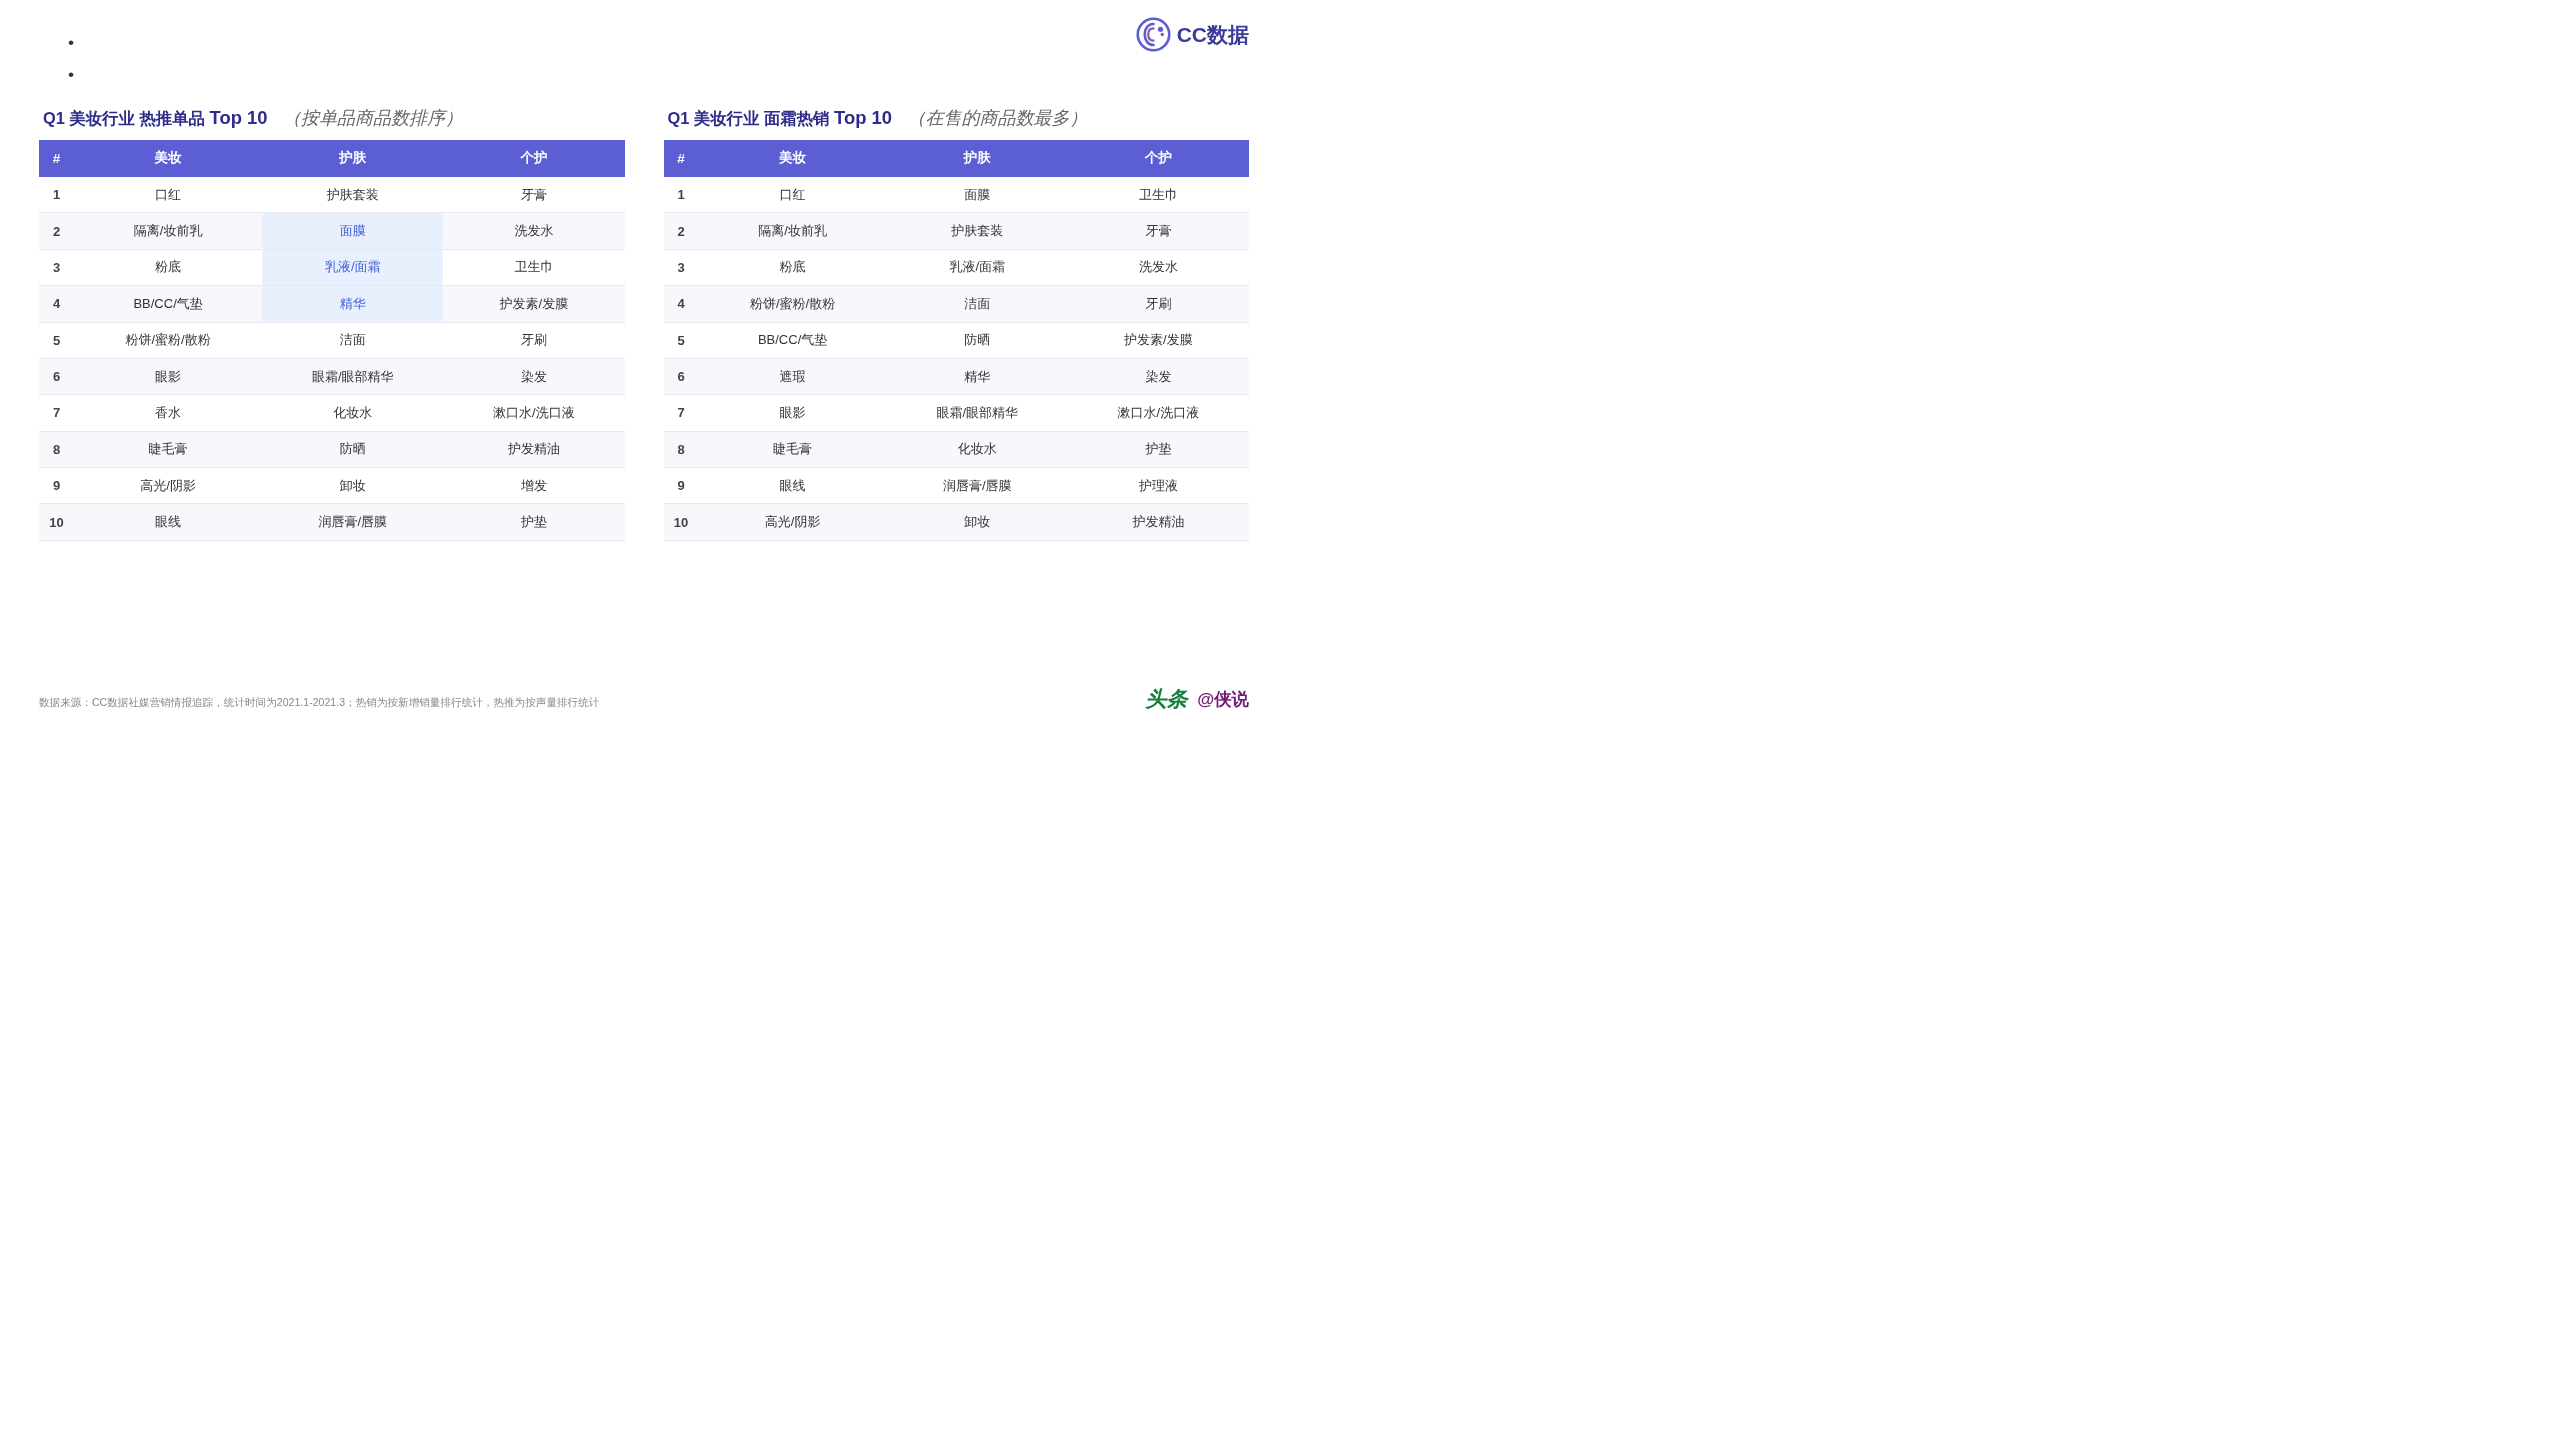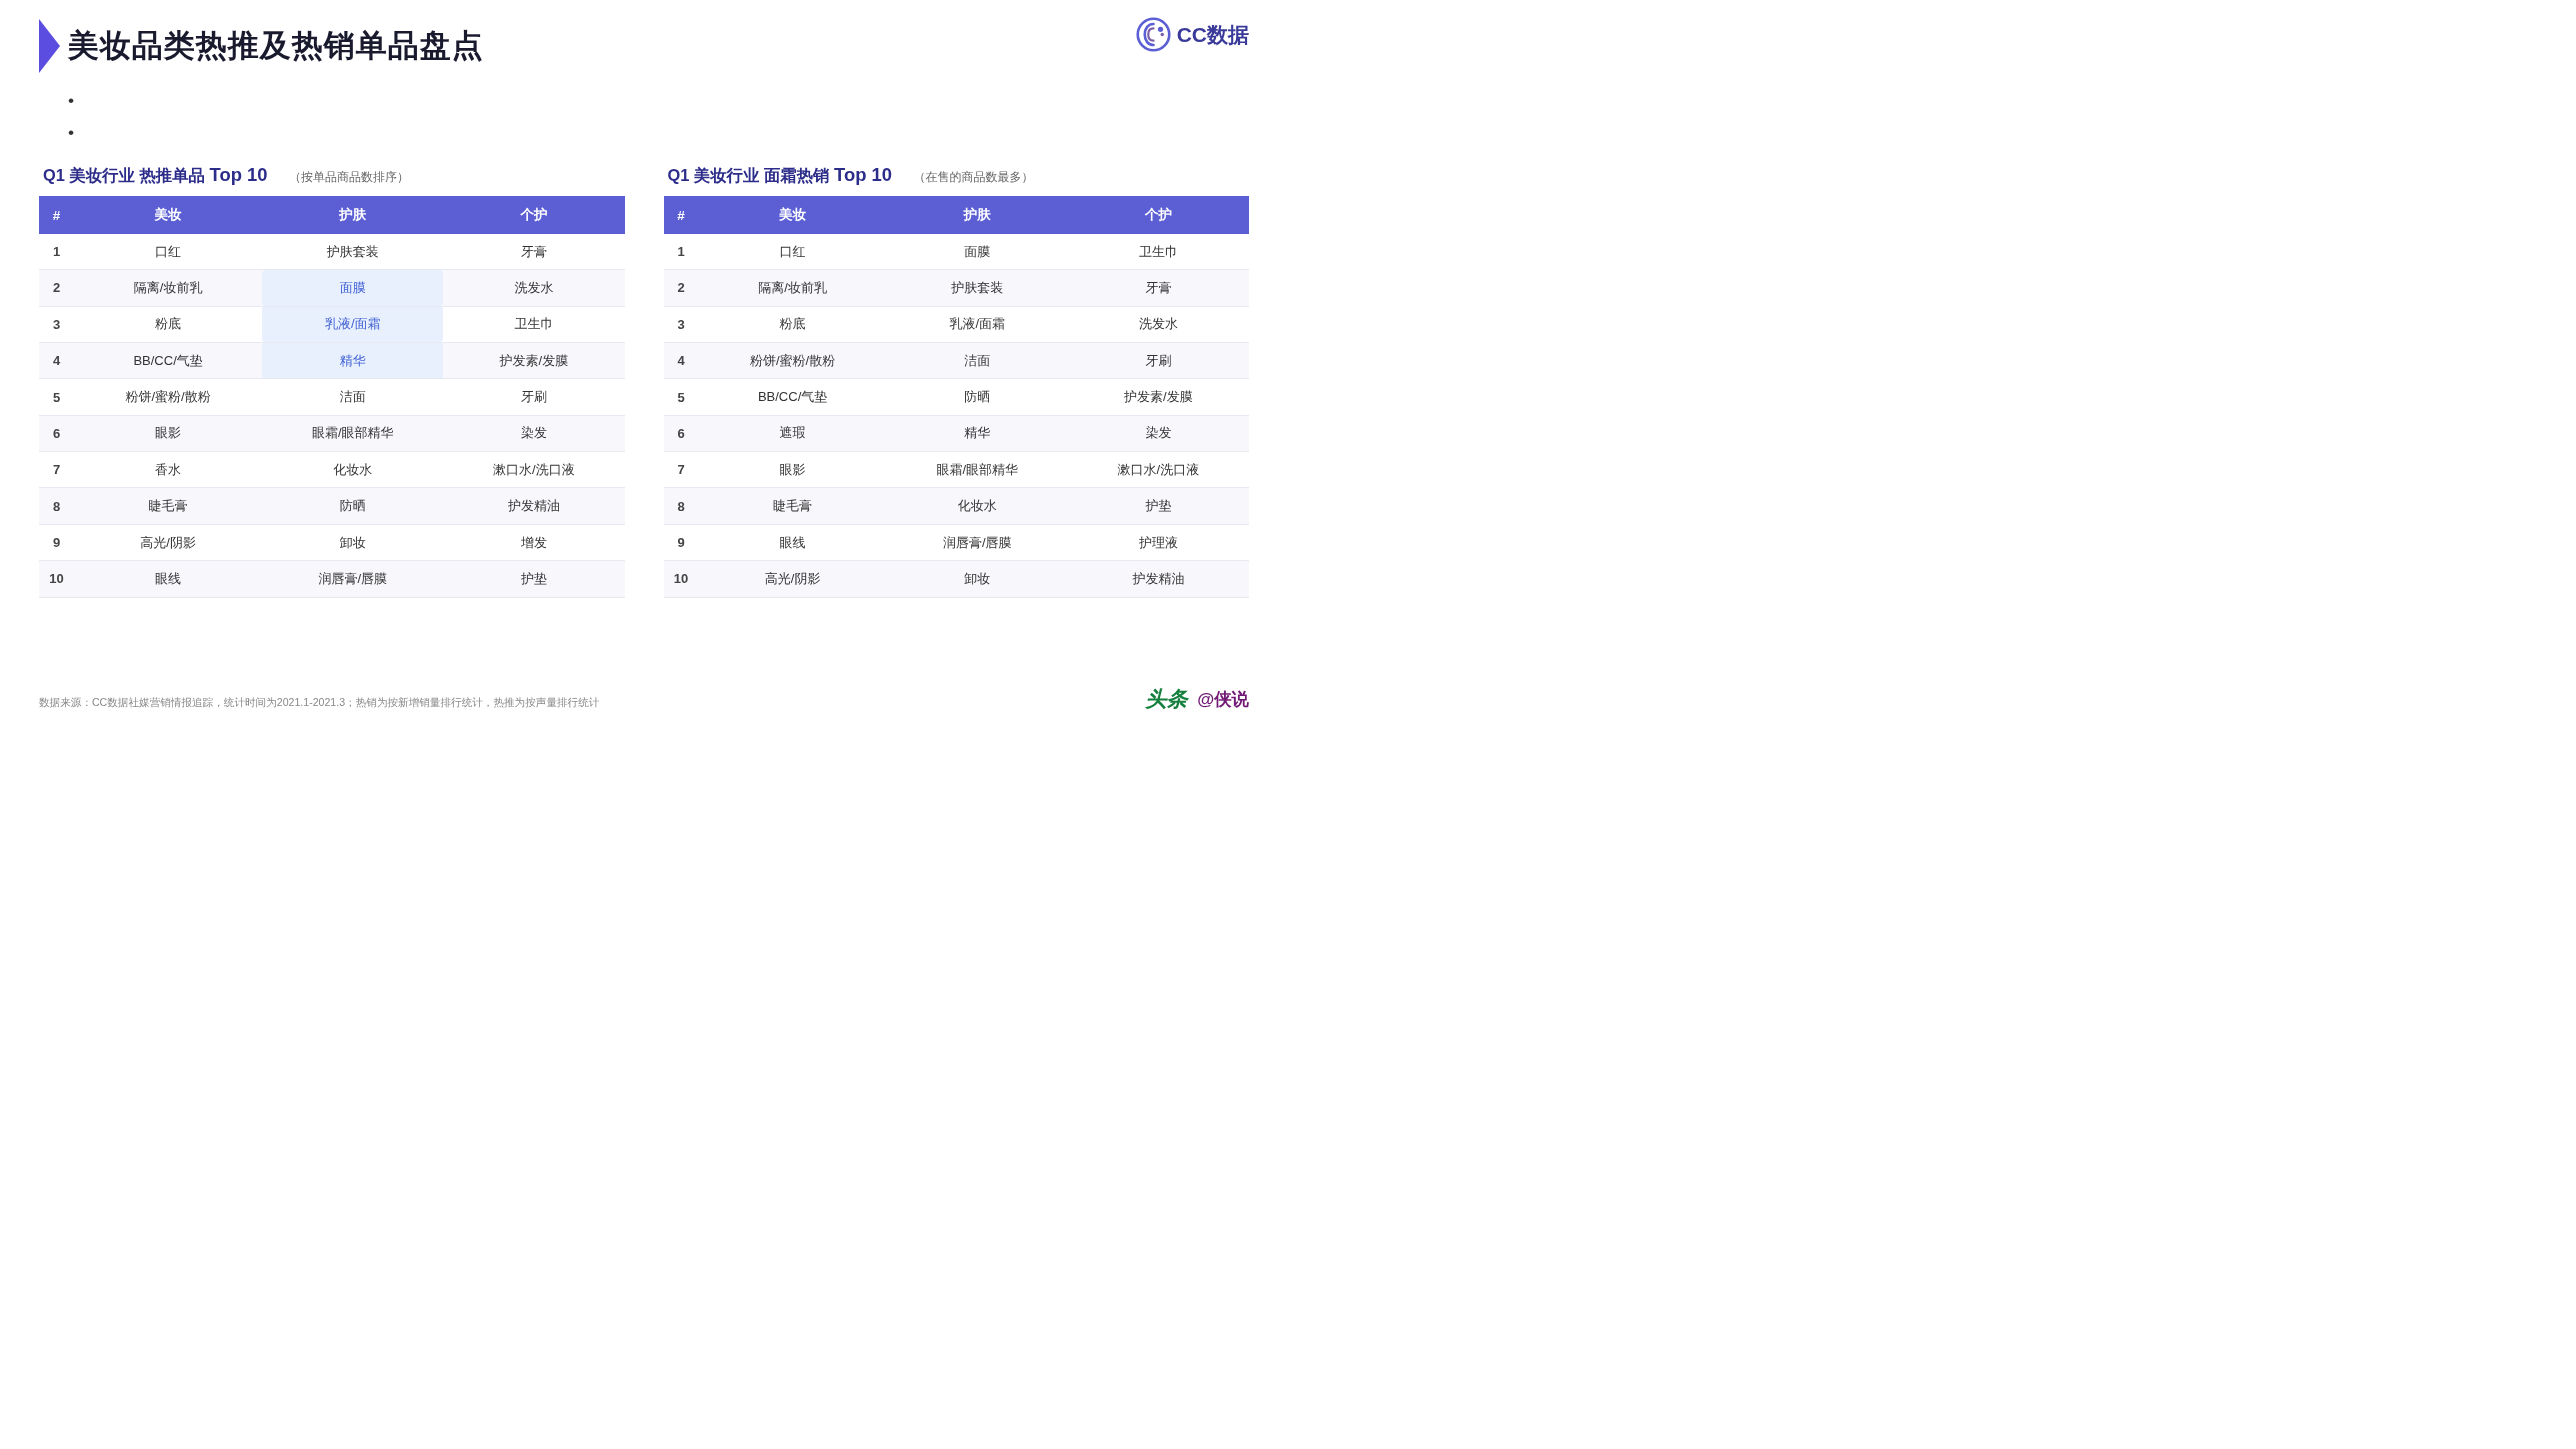--- a/index.html
+++ b/index.html
@@ -95,24 +95,25 @@
       font-weight: 700;
       color: #2c2c8a;
       margin-bottom: 9.7px;
       padding-left: 3.9px;
     }
     .table-title .highlight {
       font-size: 18.4px;
       font-weight: 900;
     }
     .table-title .sub {
-      font-size: 12px;
+      font-size: 18px;
       font-weight: 400;
       color: #666;
-      margin-left: 17px;
+      margin-left: 11px;
+      font-style: italic;
     }
 
     
     .data-table {
       width: 100%;
       border-collapse: collapse;
       font-size: 13px;
       position: relative;
     }
     .data-table thead tr th {
@@ -209,26 +210,20 @@
     <svg class="logo-icon" viewBox="0 0 40 40" fill="none">
       <circle cx="20" cy="20" r="18" fill="none" stroke="#5c5fd4" stroke-width="3"></circle>
       <path d="M20 8 C14 8 10 13 10 20 C10 27 14 32 20 32" stroke="#5c5fd4" stroke-width="3" fill="none" stroke-linecap="round"></path>
       <path d="M20 13 C16 13 14 16 14 20 C14 24 16 27 20 27" stroke="#7b5ea7" stroke-width="2.5" fill="none" stroke-linecap="round"></path>
       <circle cx="28" cy="14" r="3" fill="#5c5fd4"></circle>
       <circle cx="30" cy="20" r="2" fill="#7b5ea7"></circle>
     </svg>
     <span class="logo-text">CC数据</span>
   </div>
 
-  <div class="header">
-    <div class="title-block">
-      <div class="title-arrow"></div>
-      <h1 class="main-title">美妆品类热推及热销单品盘点</h1>
-    </div>
-  </div>
 
   <div class="bullets">
     <div class="bullet-item">
       <span class="bullet-dot">•</span>
     </div>
     <div class="bullet-item">
       <span class="bullet-dot">•</span>
     </div>
   </div>
 

